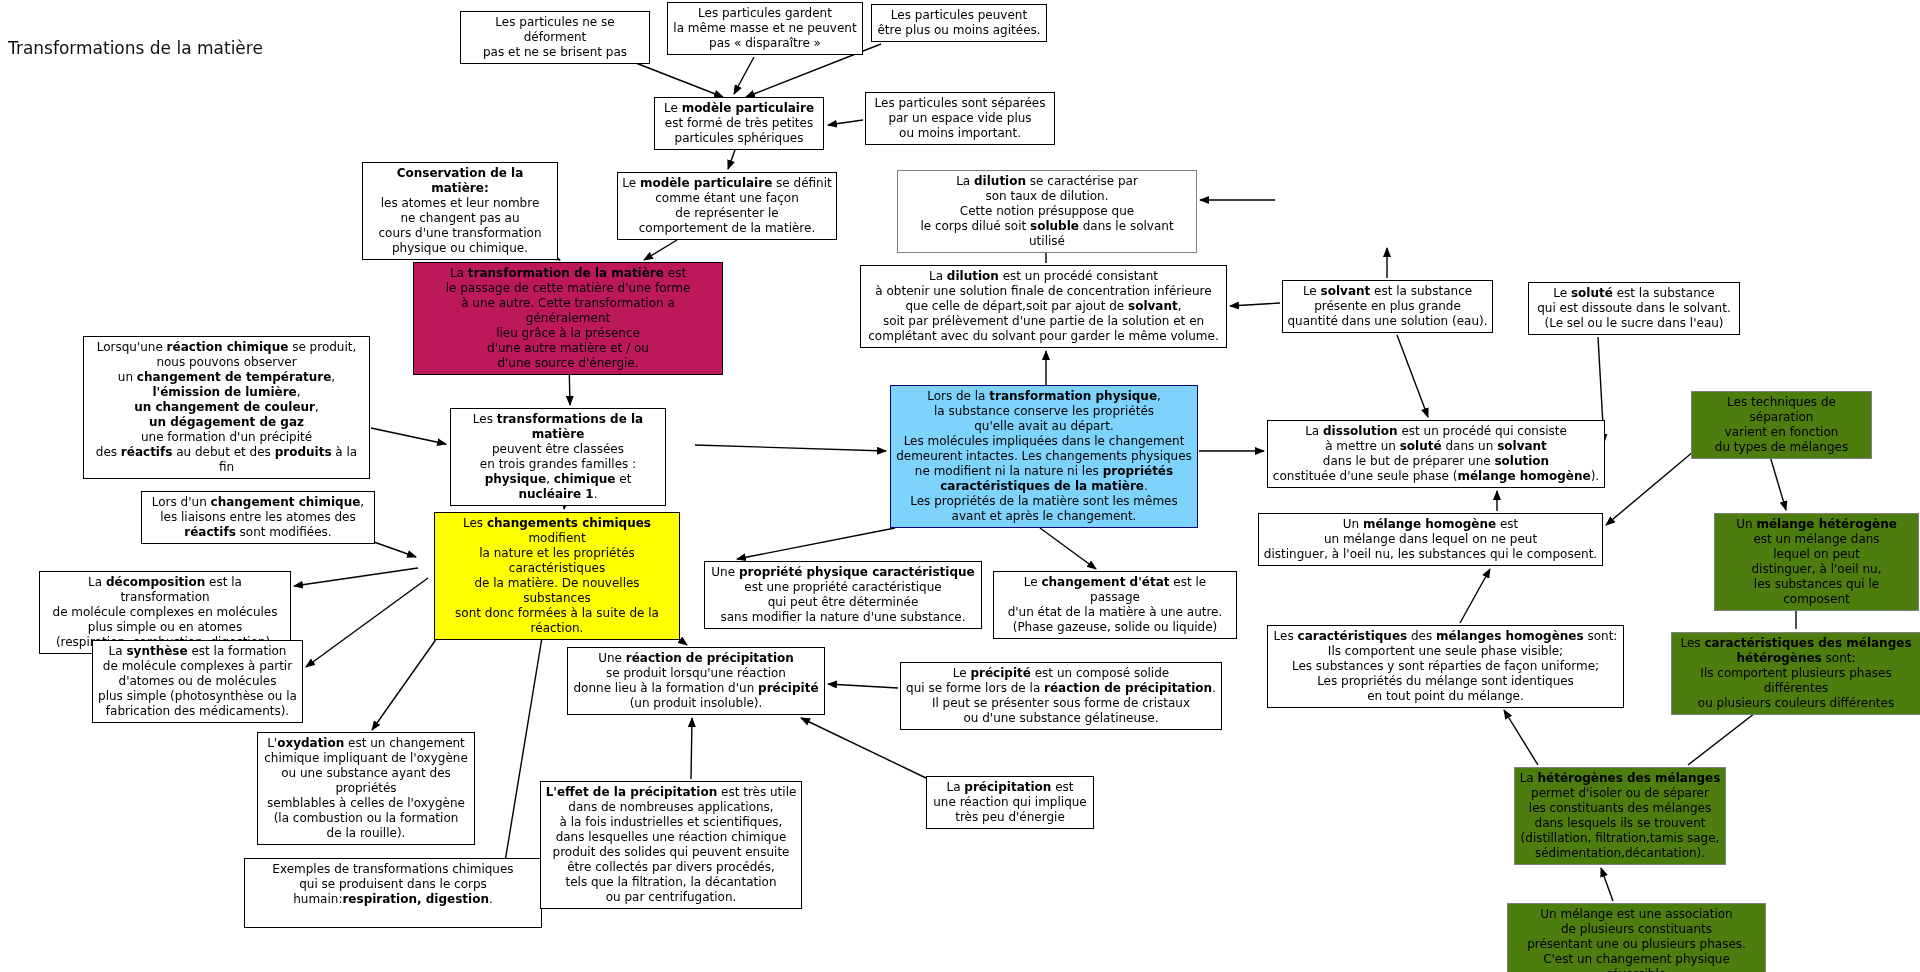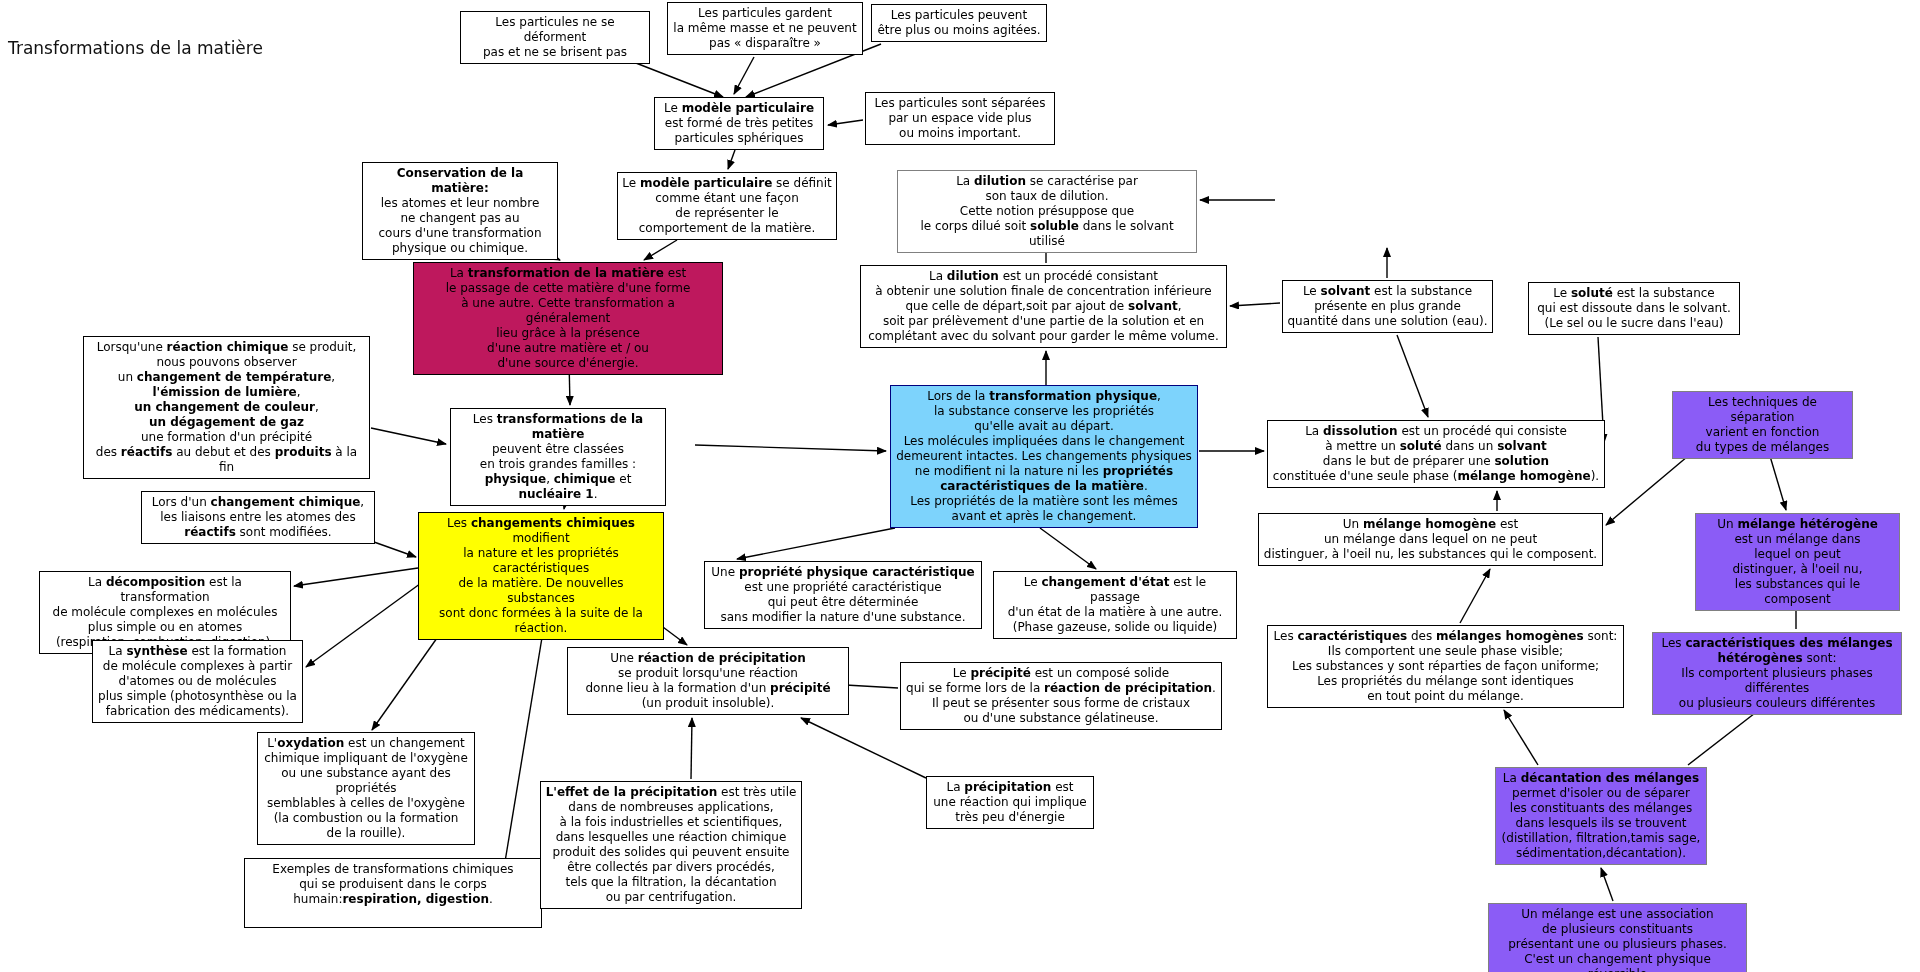--- a/index.html
+++ b/index.html
@@ -2,23 +2,23 @@
 <html><head>
 <meta charset="utf-8">
 <style>
   html,body{margin:0;padding:0;background:#fff;}
   #canvas{position:relative;width:1920px;height:972px;background:#fff;overflow:hidden;
           font-family:"DejaVu Sans","Liberation Sans",sans-serif;color:#000;}
   #page-title{position:absolute;left:8px;top:38px;font-size:17px;color:#111;}
   .node{position:absolute;box-sizing:border-box;background:#fff;border:1px solid #000;
         text-align:center;font-size:12px;line-height:15px;padding:3px 4px;color:#000;}
   .node.gray{background:#be185d;}
-  .node.yellow{background:#ffff00;}
+  .node.yellow{background:#ffff00;margin-left:16px;}
   .node.blue{background:#7dd3fc;border-color:#00007d;}
-  .node.red{background:#8b5cf6;border-color:#808080;}
+  .node.red{background:#4d7c0f;border-color:#808080;margin-left:19px;}
   .node.light-border{border-color:#808080;text-align:center;}
   .node.pad-bottom{min-height:70px;}
   #edges{position:absolute;left:0;top:0;pointer-events:none;}
   #edges line{stroke:#000;stroke-width:1.4;}
 </style>
 </head>
 <body>
 
 <div id="canvas">
 
@@ -79,33 +79,33 @@
   <div class="node" style="left:617px;top:172px;width:220px">Le <b>modèle particulaire</b> se définit<br>comme étant une façon<br>de représenter le<br>comportement de la matière.</div>
   <div class="node gray" style="left:413px;top:262px;width:310px">La <b>transformation de la matière</b> est<br>le passage de cette matière d'une forme<br>à une autre. Cette transformation a généralement<br>lieu grâce à la présence<br>d'une autre matière et / ou<br>d'une source d'énergie.</div>
   <div class="node" style="left:83px;top:336px;width:287px">Lorsqu'une <b>réaction chimique</b> se produit,<br>nous pouvons observer<br>un <b>changement de température</b>,<br><b>l'émission de lumière</b>,<br><b>un changement de couleur</b>,<br><b>un dégagement de gaz</b><br>une formation d'un précipité<br>des <b>réactifs</b> au debut et des <b>produits</b> à la fin</div>
   <div class="node" style="left:450px;top:408px;width:216px">Les <b>transformations de la matière</b><br>peuvent être classées<br>en trois grandes familles :<br><b>physique</b>, <b>chimique</b> et <b>nucléaire 1</b>.</div>
   <div class="node yellow" style="left:418px;top:512px;width:246px">Les <b>changements chimiques</b> modifient<br>la nature et les propriétés caractéristiques<br>de la matière. De nouvelles substances<br>sont donc formées à la suite de la réaction.</div>
   <div class="node" style="left:141px;top:491px;width:234px">Lors d'un <b>changement chimique</b>,<br>les liaisons entre les atomes des<br><b>réactifs</b> sont modifiées.</div>
   <div class="node" style="left:39px;top:571px;width:252px">La <b>décomposition</b> est la transformation<br>de molécule complexes en molécules<br>plus simple ou en atomes<br>(respiration, combustion, digestion).</div>
   <div class="node" style="left:92px;top:640px;width:211px">La <b>synthèse</b> est la formation<br>de molécule complexes à partir<br>d'atomes ou de molécules<br>plus simple (photosynthèse ou la<br>fabrication des médicaments).</div>
   <div class="node" style="left:257px;top:732px;width:218px">L'<b>oxydation</b> est un changement<br>chimique impliquant de l'oxygène<br>ou une substance  ayant des<br>propriétés<br>semblables à celles de l'oxygène<br>(la combustion ou la formation<br>de la rouille).</div>
   <div class="node pad-bottom" style="left:244px;top:858px;width:298px">Exemples de transformations chimiques<br>qui se produisent dans le corps<br>humain:<b>respiration, digestion</b>.</div>
-  <div class="node" style="left:567px;top:647px;width:282px">Une <b>réaction de précipitation</b><br>se produit lorsqu'une réaction<br>donne lieu à la formation d'un <b>précipité</b><br>(un produit insoluble).</div>
+  <div class="node" style="left:567px;top:647px;width:258px">Une <b>réaction de précipitation</b><br>se produit lorsqu'une réaction<br>donne lieu à la formation d'un <b>précipité</b><br>(un produit insoluble).</div>
   <div class="node" style="left:540px;top:781px;width:262px"><b>L'effet de la précipitation</b> est très utile<br>dans de nombreuses applications,<br>à la fois industrielles et scientifiques,<br>dans lesquelles une réaction chimique<br>produit des solides qui peuvent ensuite<br>être collectés par divers procédés,<br>tels que la filtration, la décantation<br>ou par centrifugation.</div>
   <div class="node" style="left:900px;top:662px;width:322px">Le <b>précipité</b> est un composé solide<br>qui se forme lors de la <b>réaction de précipitation</b>.<br>Il peut se présenter sous forme de cristaux<br>ou d'une substance  gélatineuse.</div>
   <div class="node" style="left:926px;top:776px;width:168px">La <b>précipitation</b> est<br>une réaction qui implique<br>très peu d'énergie</div>
   <div class="node blue" style="left:890px;top:385px;width:308px">Lors de la <b>transformation physique</b>,<br>la substance conserve les propriétés<br>qu'elle avait au départ.<br>Les molécules impliquées dans le changement<br>demeurent intactes. Les changements physiques<br>ne modifient ni la nature ni les <b>propriétés<br>caractéristiques de la matière</b>.<br>Les propriétés de la matière sont les mêmes<br>avant et après le changement.</div>
   <div class="node" style="left:704px;top:561px;width:278px">Une <b>propriété physique caractéristique</b><br>est une propriété caractéristique<br>qui peut être déterminée<br>sans modifier la nature d'une substance.</div>
   <div class="node" style="left:993px;top:571px;width:244px">Le <b>changement d'état</b> est le passage<br>d'un état de la matière à une autre.<br>(Phase gazeuse, solide ou liquide)</div>
   <div class="node light-border" style="left:897px;top:170px;width:300px">La <b>dilution</b> se caractérise par<br>son taux de dilution.<br>Cette notion présuppose que<br>le corps dilué soit <b>soluble</b> dans le solvant utilisé</div>
   <div class="node" style="left:860px;top:265px;width:367px">La <b>dilution</b> est un procédé consistant<br>à obtenir une solution finale de concentration inférieure<br>que celle de départ,soit par ajout de <b>solvant</b>,<br>soit par prélèvement d'une partie de la solution et en<br>complétant avec du solvant pour garder le même volume.</div>
   <div class="node" style="left:1282px;top:280px;width:211px">Le <b>solvant</b> est la substance<br>présente en plus grande<br>quantité dans une solution (eau).</div>
   <div class="node" style="left:1528px;top:282px;width:212px">Le <b>soluté</b> est la substance<br>qui est dissoute dans le solvant.<br>(Le sel ou le sucre dans l'eau)</div>
   <div class="node" style="left:1267px;top:420px;width:338px">La <b>dissolution</b> est un procédé qui consiste<br>à mettre un <b>soluté</b> dans un <b>solvant</b><br>dans le but de préparer une <b>solution</b><br>constituée d'une seule phase (<b>mélange homogène</b>).</div>
   <div class="node" style="left:1258px;top:513px;width:345px">Un <b>mélange homogène</b> est<br>un mélange dans lequel on ne peut<br>distinguer, à l'oeil nu, les substances qui le composent.</div>
   <div class="node" style="left:1267px;top:625px;width:357px">Les <b>caractéristiques</b> des <b>mélanges homogènes</b> sont:<br>Ils comportent une seule phase visible;<br>Les substances y sont réparties de façon uniforme;<br>Les propriétés du mélange sont identiques<br>en tout point du mélange.</div>
   <div class="node red" style="left:1672px;top:391px;width:181px">Les techniques de séparation<br>varient en fonction<br>du types de mélanges</div>
   <div class="node red" style="left:1695px;top:513px;width:205px">Un <b>mélange hétérogène</b><br>est un mélange dans<br>lequel on peut<br>distinguer, à l'oeil nu,<br>les substances qui le composent</div>
   <div class="node red" style="left:1652px;top:632px;width:250px">Les <b>caractéristiques des mélanges<br>hétérogènes</b> sont:<br>Ils comportent plusieurs phases différentes<br>ou plusieurs couleurs différentes</div>
-  <div class="node red" style="left:1495px;top:767px;width:212px">La <b>décantation des mélanges</b><br>permet d'isoler ou de séparer<br>les constituants des mélanges<br>dans lesquels ils se trouvent<br>(distillation, filtration,tamis sage,<br>sédimentation,décantation).</div>
+  <div class="node red" style="left:1495px;top:767px;width:212px">La <b>hétérogènes des mélanges</b><br>permet d'isoler ou de séparer<br>les constituants des mélanges<br>dans lesquels ils se trouvent<br>(distillation, filtration,tamis sage,<br>sédimentation,décantation).</div>
   <div class="node red" style="left:1488px;top:903px;width:259px">Un mélange est une association<br>de plusieurs constituants<br>présentant une ou plusieurs phases.<br>C'est un changement physique réversible</div>
 
 </div>
 
 </body></html>

